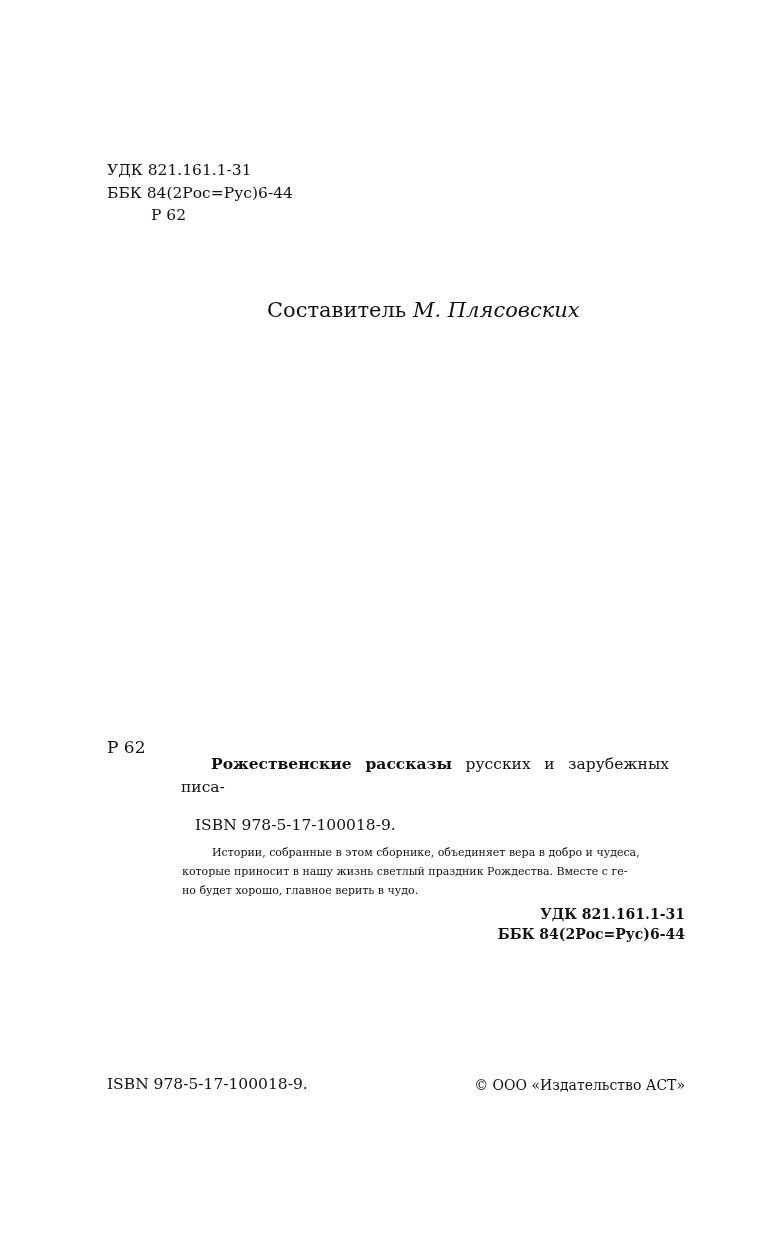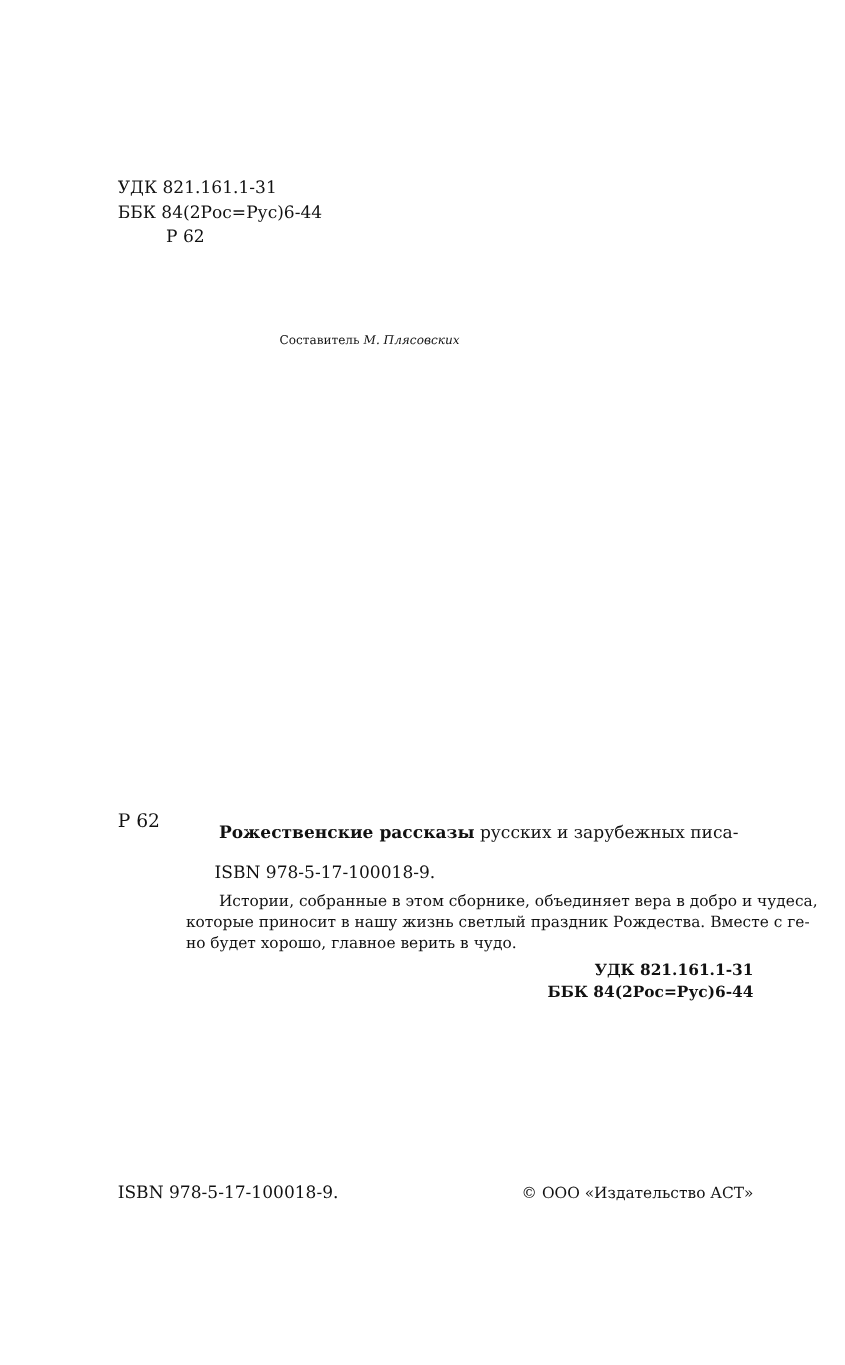--- a/index.html
+++ b/index.html
@@ -22,56 +22,56 @@
       left: 107px;
       top: 159px;
       font-size: 15.5px;
       line-height: 22.5px;
     }
     .top-class .line { display: block; }
     .top-class .indent { padding-left: 44px; }
 
     
     .compiler {
-      left: 254px;
+      left: 267px;
       top: 300px;
-      font-size: 11px;
+      font-size: 21px;
       line-height: 20px;
     }
     .compiler .name { font-style: italic; }
 
     
     .card-code {
       left: 107px;
       top: 736px;
       font-size: 17px;
       line-height: 22px;
     }
     .card {
       left: 165px;
       top: 736px;
       width: 520px;
       white-space: normal;
       font-size: 15.5px;
     }
     .card .entry {
-      line-height: 33px;
+      line-height: 23px;
       text-indent: 30px;
       text-align: justify;
-      margin: 4px;
+      margin: 16px;
     }
     .card .entry .bold { font-weight: bold; }
     .card .entry-line { display: block; text-indent: 0; }
     .card .isbn {
       margin: 9px 0 0 30px;
       line-height: 20px;
     }
     .card .annotation {
-      margin: 8px 0 0 4px;
-      font-size: 14px;
+      margin: 8px 0 0 17px;
+      font-size: 11px;
       line-height: 19px;
     }
     .card .annotation .ln { display: block; white-space: nowrap; }
     .card .annotation .first { padding-left: 30px; }
     .card .class-right {
       margin-top: 4px;
       text-align: right;
       font-weight: bold;
       font-size: 14px;
       line-height: 20px;

